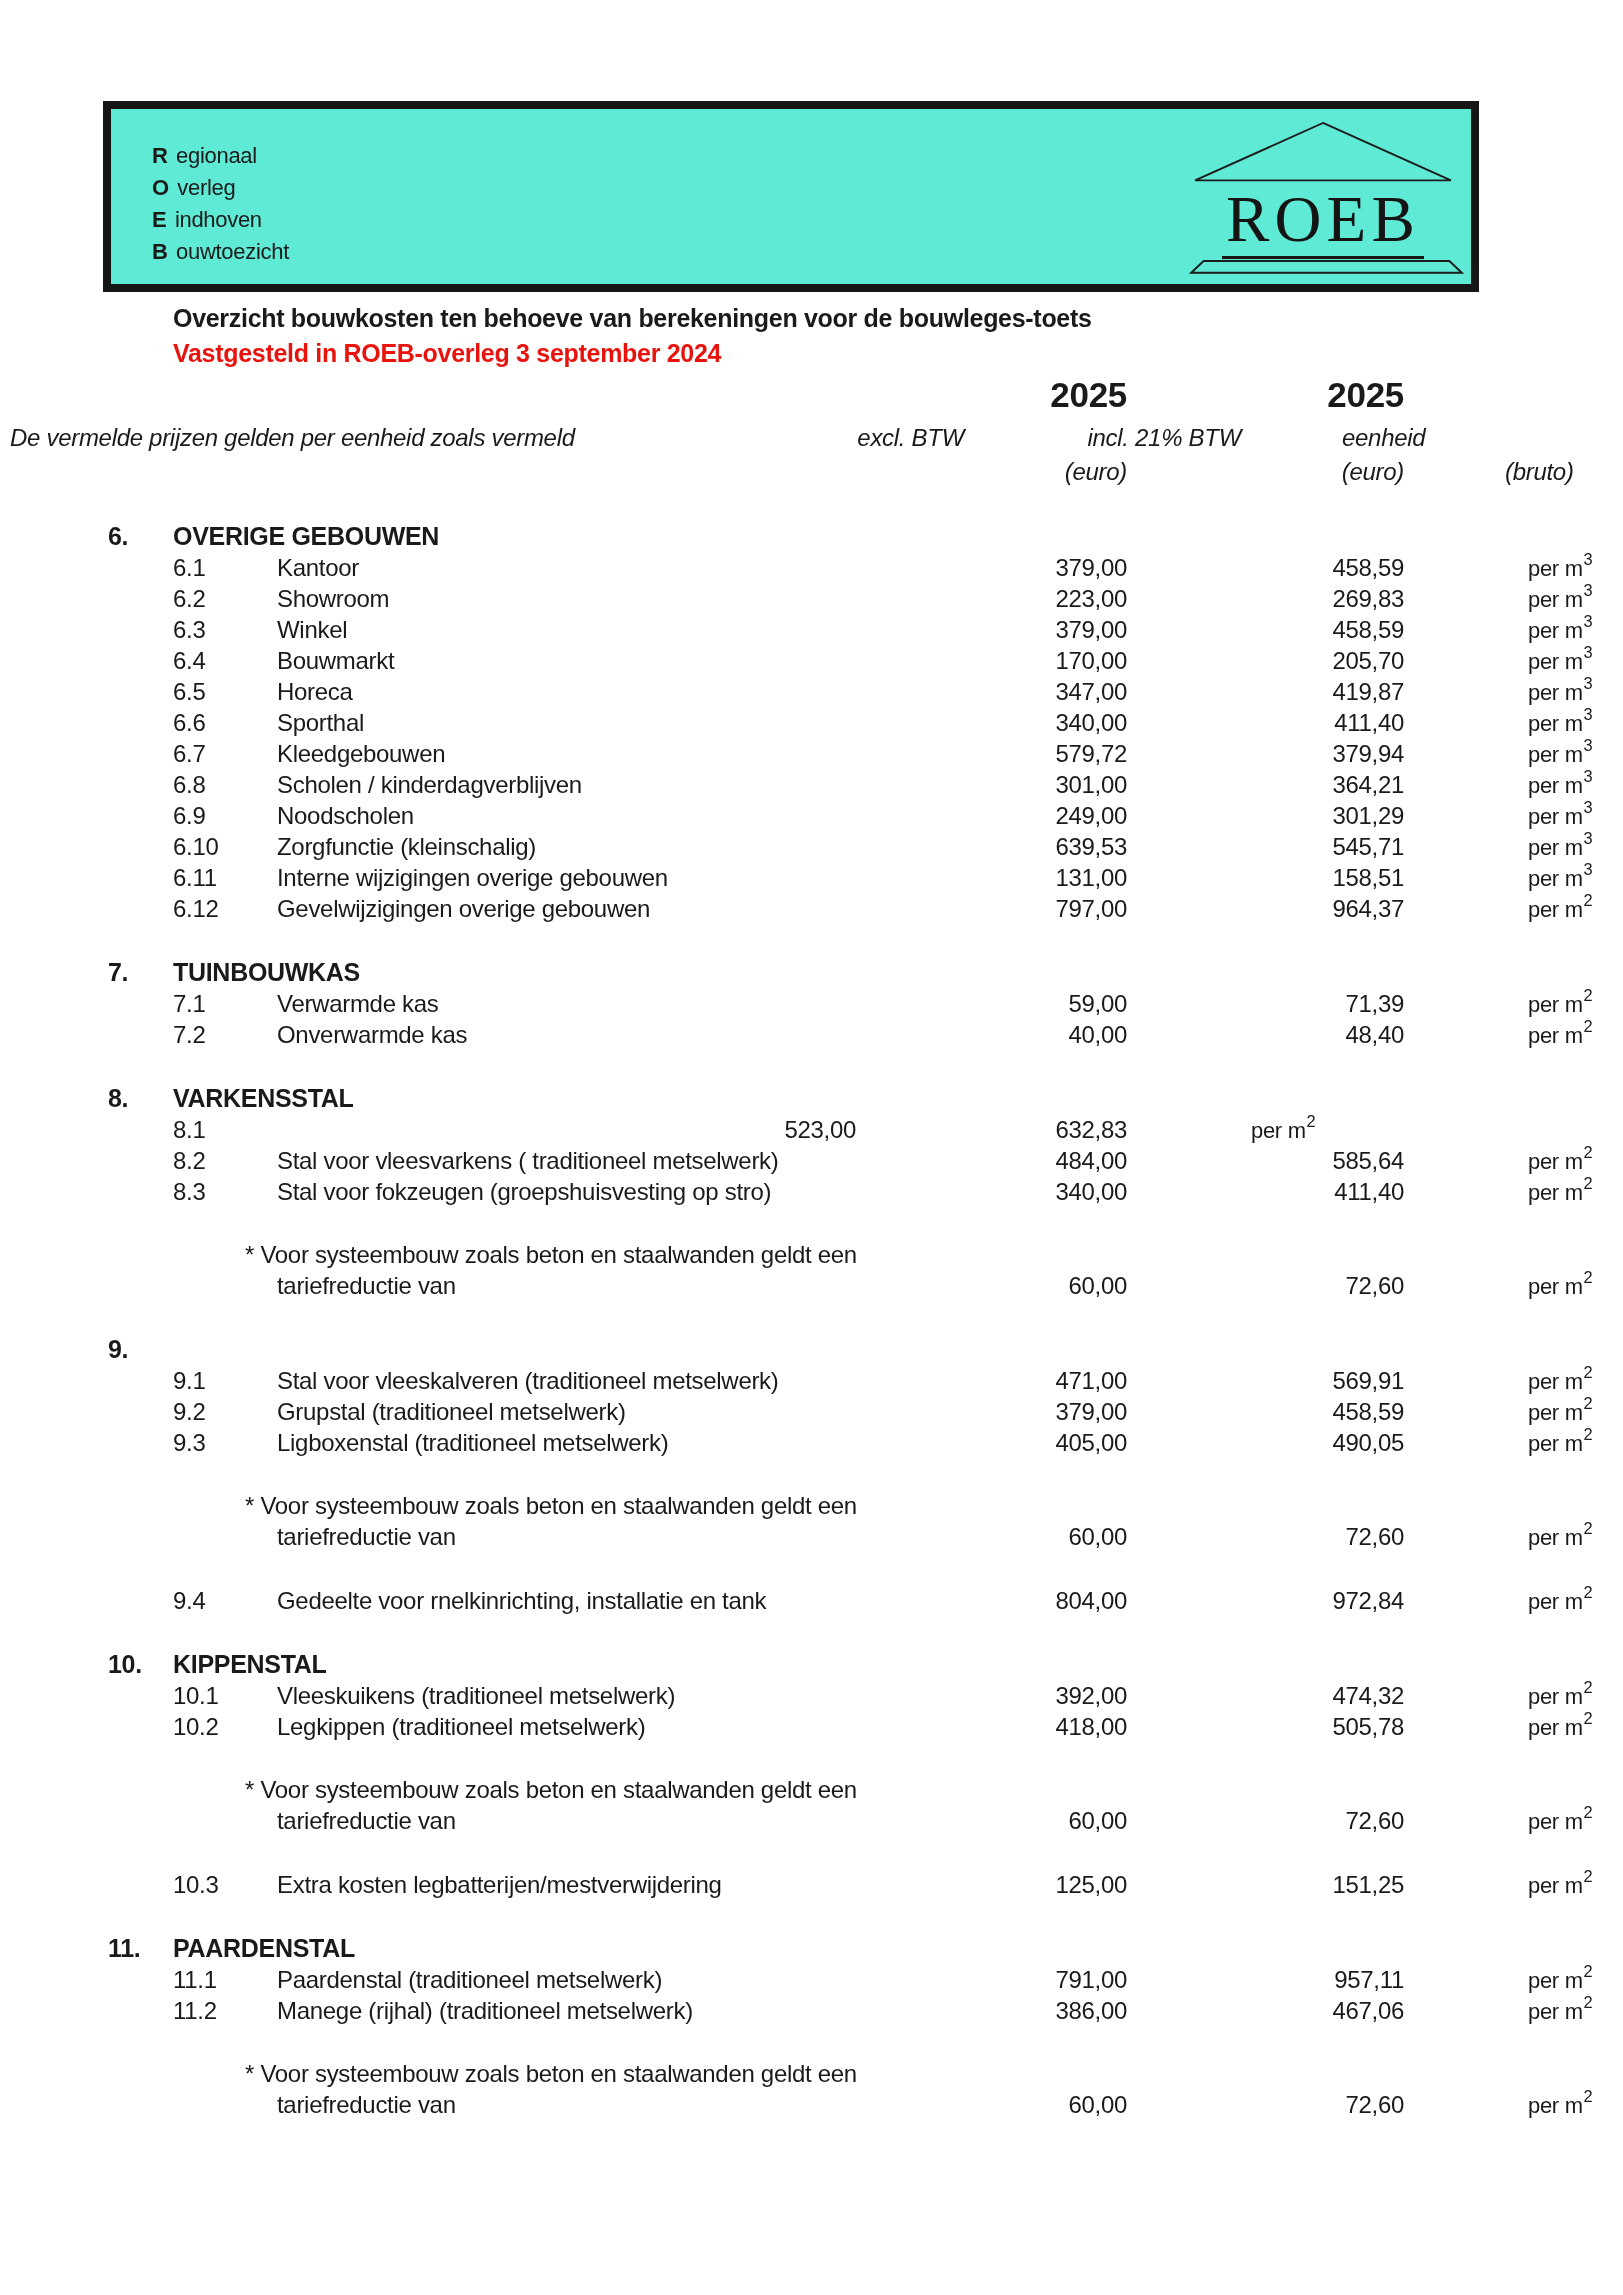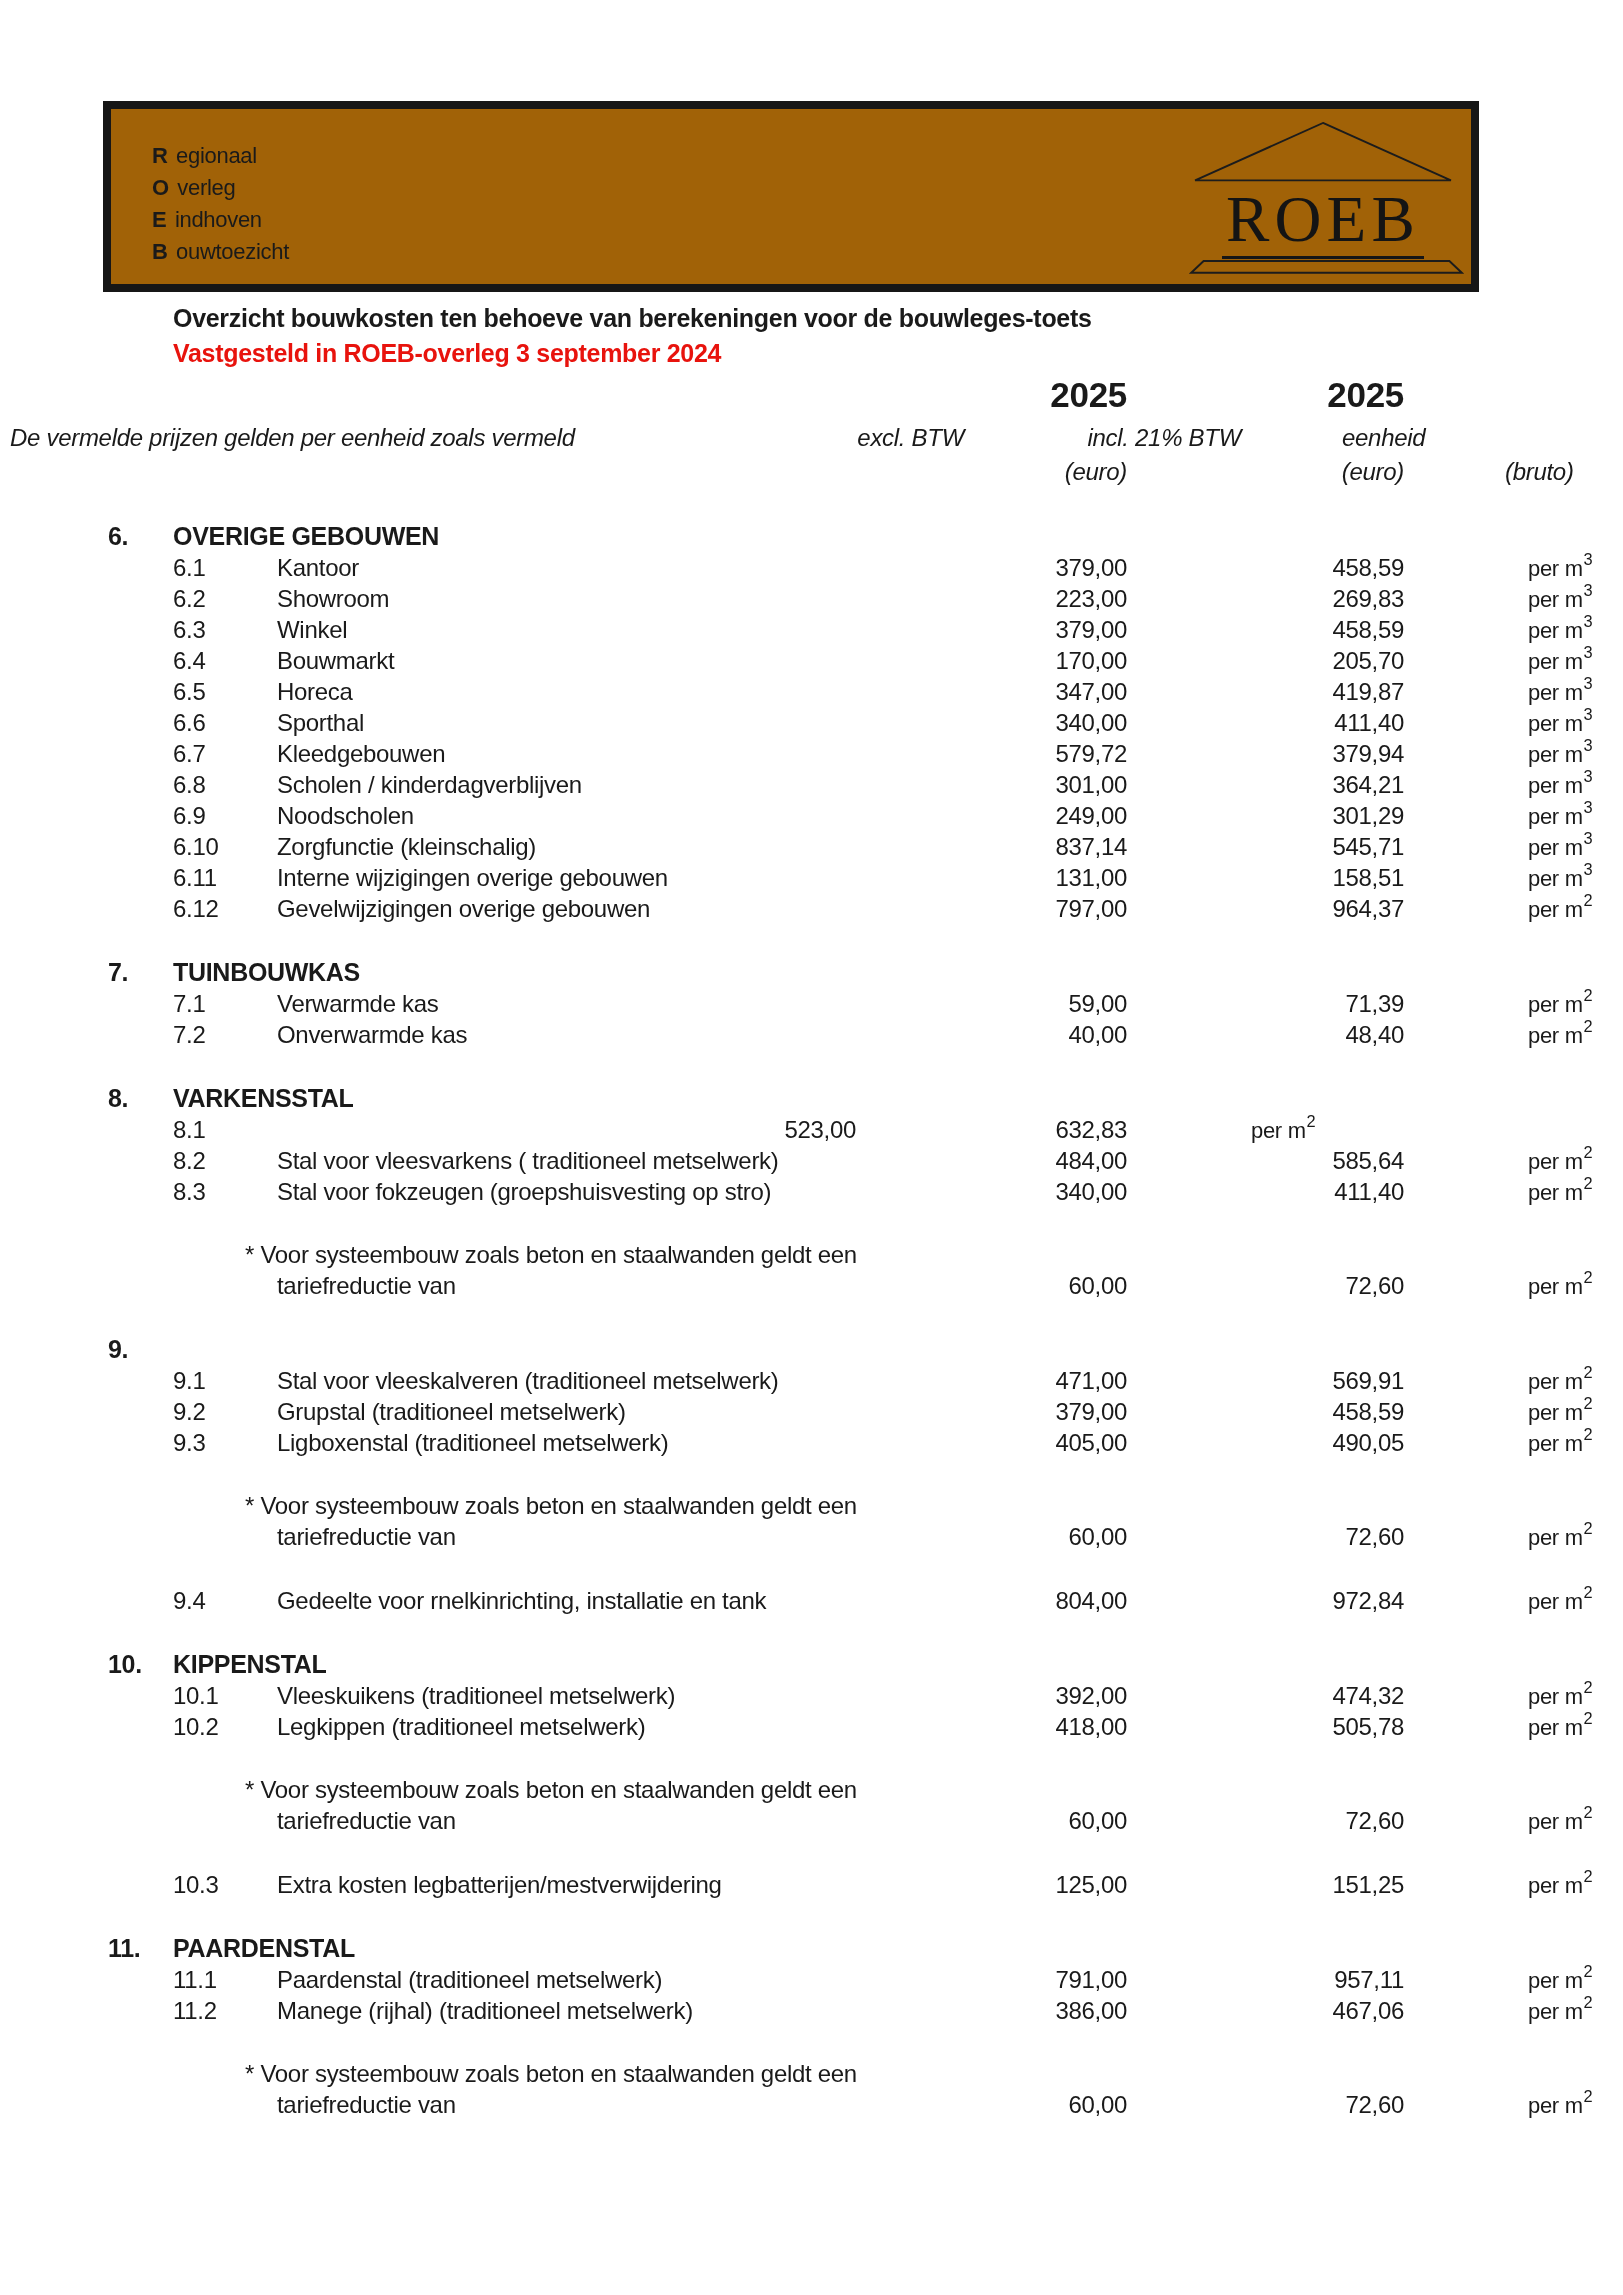--- a/index.html
+++ b/index.html
@@ -1,21 +1,21 @@
 <!DOCTYPE html>
 <html style="font-size:10.5px"><head>
 <meta charset="utf-8">
 <style>
   html,body{margin:0;padding:0;background:#e9e9e9;}
   .page{position:relative;width:1623px;height:2295px;background:#ffffff;
         font-family:"Liberation Sans",sans-serif;color:#1a1a1a;letter-spacing:-0.3px;overflow:hidden;}
 
   
   .graybox{position:absolute;left:103px;top:101px;width:1376px;height:191px;
-           background:#a16207;border:8.5px solid #161616;box-sizing:border-box;}
+           background:#5eead4;border:8.5px solid #161616;box-sizing:border-box;}
   .acronym{position:absolute;left:41px;top:31px;font-size:22px;line-height:32px;white-space:nowrap;}
   .acronym .init{font-weight:bold;}
   .acronym .rest{margin-left:8.5px;}
   .logo{position:absolute;left:1078px;top:11.8px;width:268px;text-align:center;}
   .logo svg{display:block;margin:0 auto;}
   .wordmark{display:inline-block;font-family:"Liberation Serif",serif;font-size:65px;line-height:1;
             letter-spacing:5.2px;color:#141414;border-bottom:3.3px solid #161616;padding:0 3.9px 3.3px 3.9px;margin-top:4.6px;}
 
   
   .title{position:absolute;left:173px;top:304px;font-size:25px;font-weight:bold;white-space:nowrap;}
@@ -160,21 +160,21 @@
         <div class="grid row">
           <span class="c-num">6.9</span>
           <span class="c-label">Noodscholen</span>
           <span class="c-p1">249,00</span>
           <span class="c-p2">301,29</span>
           <span class="c-unit"><span>per m</span><sup>3</sup></span>
         </div>
         <div class="grid row">
           <span class="c-num">6.10</span>
           <span class="c-label">Zorgfunctie (kleinschalig)</span>
-          <span class="c-p1">837,14</span>
+          <span class="c-p1">639,53</span>
           <span class="c-p2">545,71</span>
           <span class="c-unit"><span>per m</span><sup>3</sup></span>
         </div>
         <div class="grid row">
           <span class="c-num">6.11</span>
           <span class="c-label">Interne wijzigingen overige gebouwen</span>
           <span class="c-p1">131,00</span>
           <span class="c-p2">158,51</span>
           <span class="c-unit"><span>per m</span><sup>3</sup></span>
         </div>

